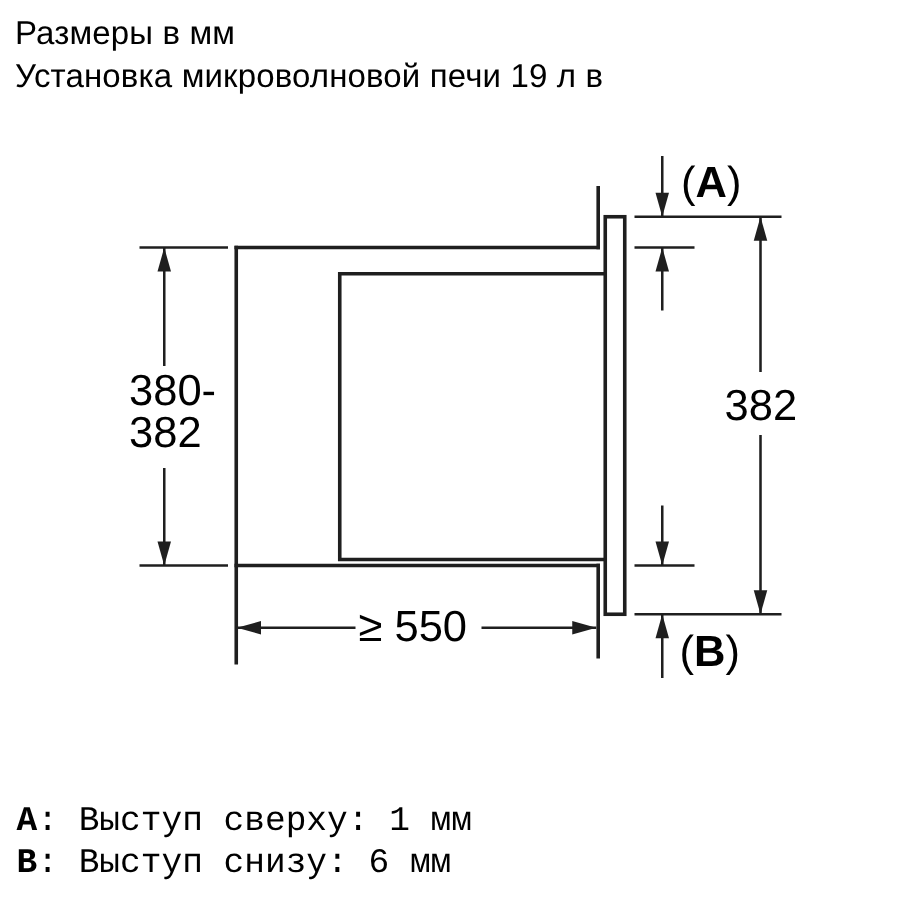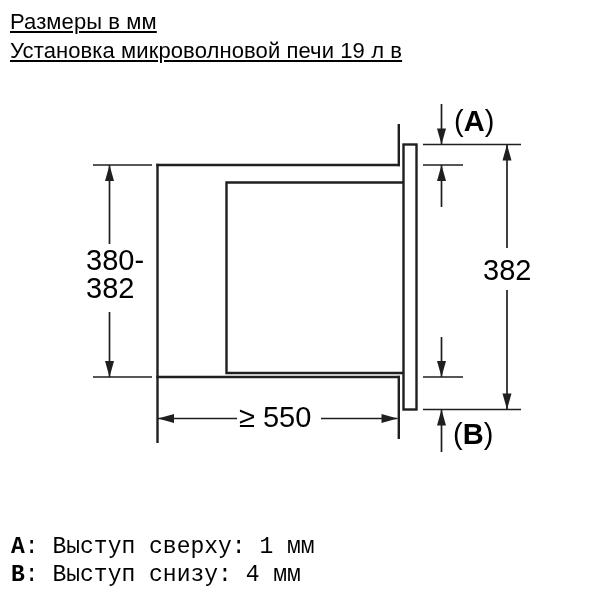--- a/index.html
+++ b/index.html
@@ -16,21 +16,20 @@
     color: #000000;
   }
   .header {
     position: absolute;
     left: 10px;
     top: 7px;
     font-size: 22px;
     line-height: 29px;
     letter-spacing: 0.1px;
     white-space: nowrap;
-    text-decoration: underline;
   }
   .diagram-svg {
     position: absolute;
     left: 0;
     top: 0;
     width: 600px;
     height: 600px;
   }
   .legend {
     position: absolute;
@@ -134,14 +133,14 @@
     <polygon class="d-arrow" points="158,418.5 174,414 174,423"></polygon>
     <line class="d-line" x1="158" y1="418.5" x2="237" y2="418.5"></line>
     <text class="dim-text" x="239" y="427">≥ 550</text>
     <line class="d-line" x1="321" y1="418.5" x2="397.5" y2="418.5"></line>
     <polygon class="d-arrow" points="397.5,418.5 381.5,414 381.5,423"></polygon>
   </g>
 </svg>
 
 <div class="legend">
   <div><b>A</b><span>: Выступ сверху: 1 мм</span></div>
-  <div><b>B</b><span>: Выступ снизу: 4 мм</span></div>
+  <div><b>B</b><span>: Выступ снизу: 6 мм</span></div>
 </div>
 
 </body></html>

